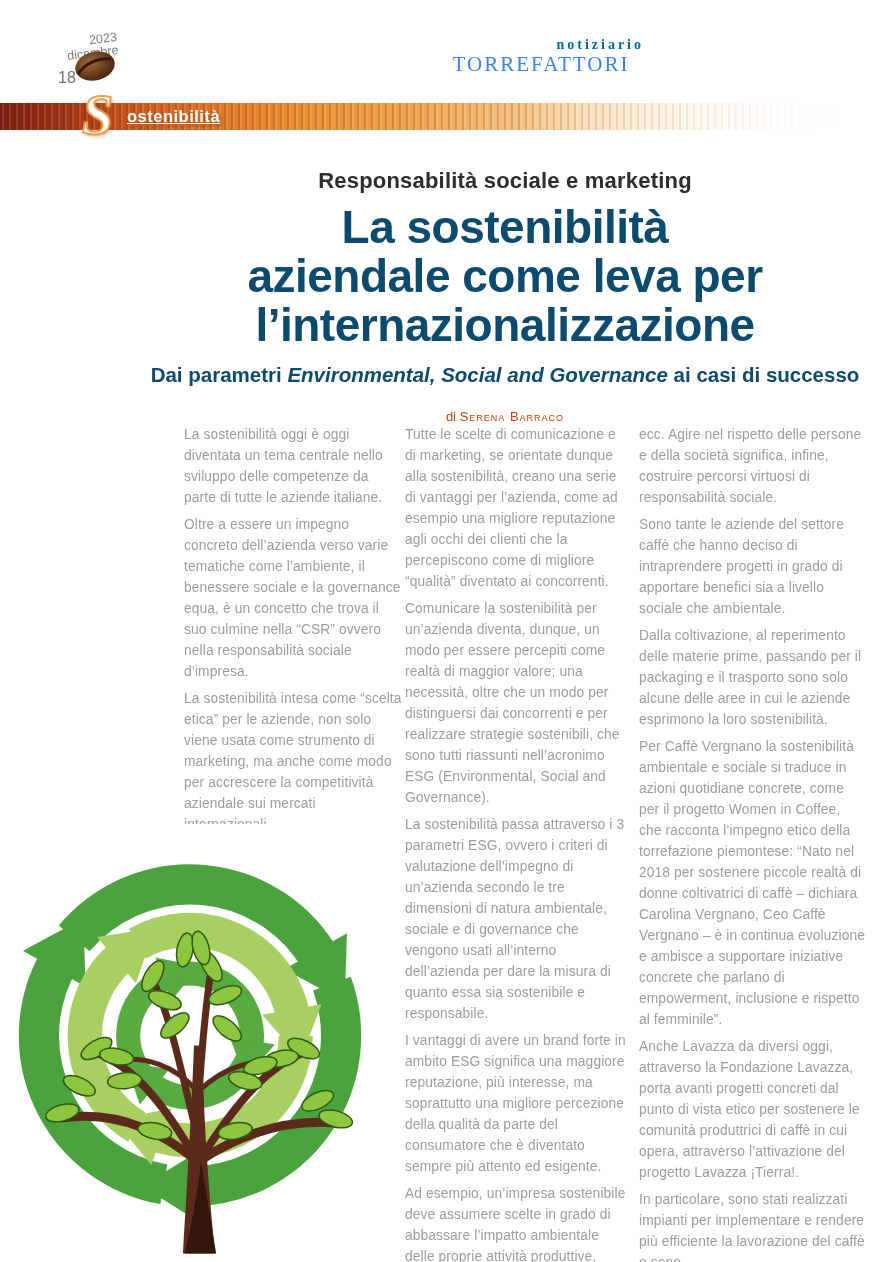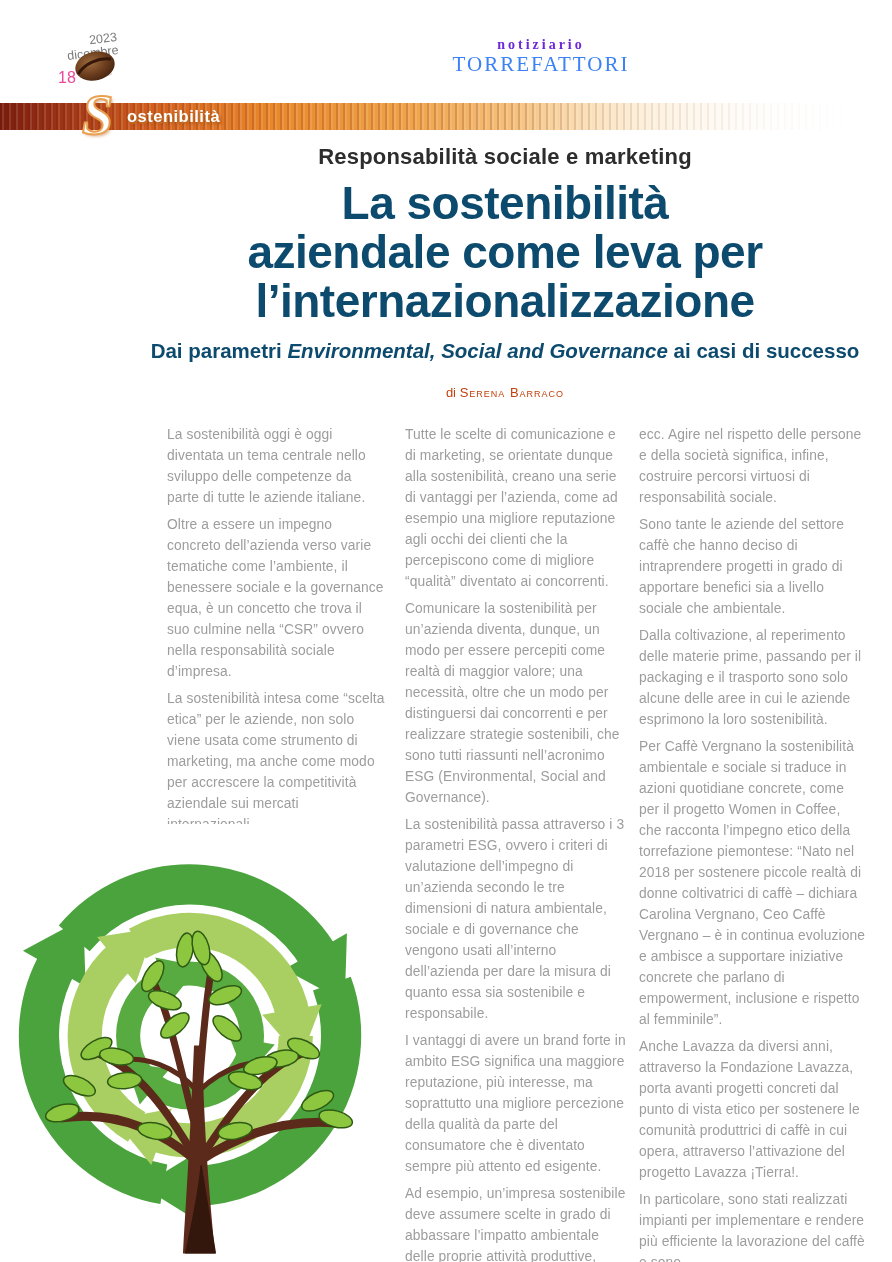--- a/index.html
+++ b/index.html
@@ -3,53 +3,53 @@
 <meta charset="utf-8">
 <style>
   html,body{margin:0;padding:0;background:#fff;}
   .page{position:relative;width:892px;height:1262px;background:#ffffff;overflow:hidden;
         font-family:"Liberation Sans",sans-serif;}
 
   
   .date-block{position:absolute;top:36px;left:34px;width:84px;text-align:right;
               color:#7c7c7c;font-size:12.5px;line-height:13px;transform:rotate(-7deg);}
   .bean{position:absolute;top:47px;left:72px;width:46px;height:40px;}
-  .page-number{position:absolute;top:69px;left:58px;color:#ec4899;font-size:16px;}
+  .page-number{position:absolute;top:69px;left:58px;color:#737373;font-size:16px;}
   .masthead{position:absolute;top:37px;left:438px;width:206px;text-align:center;
             font-family:"Liberation Serif",serif;}
-  .masthead-top{color:#6d28d9;font-weight:bold;font-size:14px;letter-spacing:3px;}
+  .masthead-top{color:#0369a1;font-weight:bold;font-size:14px;letter-spacing:3px;text-align:right;}
   .masthead-name{color:#3b82f6;font-size:21px;letter-spacing:2px;margin-top:-1px;}
 
   
   .section-banner{position:absolute;top:103px;left:0;width:892px;height:27px;
     background:
       linear-gradient(90deg, rgba(255,255,255,0) 58%, rgba(255,255,255,.85) 86%, #fff 95%),
       repeating-linear-gradient(90deg, rgba(100,20,5,.18) 0 2px, rgba(255,255,255,.12) 2px 4px, rgba(0,0,0,0) 4px 7px),
       linear-gradient(90deg,#7a1c0d 0%,#9e3315 7%,#cf5c1d 16%,#e8862a 30%,#efa34a 46%,#f6c787 60%,#fbe4bd 72%,#fdf3e2 84%,#ffffff 95%);}
   .banner-initial{position:absolute;left:82px;top:-16px;
     font-family:"Liberation Serif",serif;font-style:italic;font-weight:bold;font-size:56px;line-height:56px;
     color:#ffffff;-webkit-text-stroke:2px #e9a052;
     text-shadow:2px 2px 3px rgba(180,90,20,.45);}
   .banner-rest{position:absolute;left:127px;top:4px;color:#ffffff;font-weight:bold;
     font-size:16.5px;letter-spacing:.5px;
-    text-shadow:1.5px 1.5px 0 #c96a1e, 2px 2px 3px rgba(0,0,0,.25);}
+    text-shadow:1.5px 1.5px 0 #c96a1e, 2px 2px 3px rgba(0,0,0,.25);text-decoration:underline;}
 
   
   .article-head{position:absolute;left:120px;top:144px;width:770px;text-align:center;}
-  .kicker{font-size:22px;font-weight:600;color:#2d2d2d;letter-spacing:.2px;}
+  .kicker{font-size:22px;font-weight:600;color:#2d2d2d;letter-spacing:.2px;margin-top:24px;}
   .title{margin-top:9px;color:#0c4a6e;font-weight:bold;font-size:46px;line-height:49px;letter-spacing:-.5px;}
   .subtitle{margin-top:13px;font-size:20.5px;font-weight:bold;color:#0c4a6e;}
   .subtitle .it{font-style:italic;}
   .byline{margin-top:22px;font-size:13px;color:#c2410c;}
   .byline .name{font-variant:small-caps;letter-spacing:1px;}
 
   
   .col{position:absolute;top:424px;height:838px;overflow:hidden;
        color:#9d9d9d;font-size:13.8px;line-height:21px;letter-spacing:.1px;}
-  .col1{left:167px;width:219px;height:400px;}
+  .col1{left:184px;width:219px;height:400px;}
   .col2{left:405px;width:221px;}
   .col3{left:639px;width:226px;}
   .body-para{margin:0 0 6px 0;}
 
   
   .illustration{position:absolute;left:4px;top:828px;width:382px;height:430px;}
 </style>
 </head>
 <body>
 
@@ -112,21 +112,21 @@
       <p class="body-para">Comunicare la sostenibilità per un’azienda diventa, dunque, un modo per essere percepiti come realtà di maggior valore; una necessità, oltre che un modo per distinguersi dai concorrenti e per realizzare strategie sostenibili, che sono tutti riassunti nell’acronimo ESG (Environmental, Social and Governance).</p>
       <p class="body-para">La sostenibilità passa attraverso i 3 parametri ESG, ovvero i criteri di valutazione dell’impegno di un’azienda secondo le tre dimensioni di natura ambientale, sociale e di governance che vengono usati all’interno dell’azienda per dare la misura di quanto essa sia sostenibile e responsabile.</p>
       <p class="body-para">I vantaggi di avere un brand forte in ambito ESG significa una maggiore reputazione, più interesse, ma soprattutto una migliore percezione della qualità da parte del consumatore che è diventato sempre più attento ed esigente.</p>
       <p class="body-para">Ad esempio, un’impresa sostenibile deve assumere scelte in grado di abbassare l’impatto ambientale delle proprie attività produttive, contenere i consumi o riutilizzare gli scarti prodotti</p>
     </div>
   <div class="col col3">
       <p class="body-para">ecc. Agire nel rispetto delle persone e della società significa, infine, costruire percorsi virtuosi di responsabilità sociale.</p>
       <p class="body-para">Sono tante le aziende del settore caffè che hanno deciso di intraprendere progetti in grado di apportare benefici sia a livello sociale che ambientale.</p>
       <p class="body-para">Dalla coltivazione, al reperimento delle materie prime, passando per il packaging e il trasporto sono solo alcune delle aree in cui le aziende esprimono la loro sostenibilità.</p>
       <p class="body-para">Per Caffè Vergnano la sostenibilità ambientale e sociale si traduce in azioni quotidiane concrete, come per il progetto Women in Coffee, che racconta l’impegno etico della torrefazione piemontese: “Nato nel 2018 per sostenere piccole realtà di donne coltivatrici di caffè – dichiara Carolina Vergnano, Ceo Caffè Vergnano – è in continua evoluzione e ambisce a supportare iniziative concrete che parlano di empowerment, inclusione e rispetto al femminile”.</p>
-      <p class="body-para">Anche Lavazza da diversi anni, attraverso la Fondazione Lavazza, porta avanti progetti concreti dal punto di vista etico per sostenere le comunità produttrici di caffè in cui opera, attraverso l’attivazione del progetto Lavazza ¡Tierra!.</p>
+      <p class="body-para">Anche Lavazza da diversi oggi, attraverso la Fondazione Lavazza, porta avanti progetti concreti dal punto di vista etico per sostenere le comunità produttrici di caffè in cui opera, attraverso l’attivazione del progetto Lavazza ¡Tierra!.</p>
       <p class="body-para">In particolare, sono stati realizzati impianti per implementare e rendere più efficiente la lavorazione del caffè e sono</p>
     </div>
 
   <svg class="illustration" viewBox="0 0 380 425">
     <defs>
       <g id="oarrow">
         <path d="M159,353 A150,150 0 0 1 55,130" fill="none" stroke="#4ba33d" stroke-width="40"></path>
         <polygon points="-36,10 36,10 0,-48" fill="#4ba33d" transform="translate(55,130) rotate(30)"></polygon>
       </g>
       <g id="marrow">

